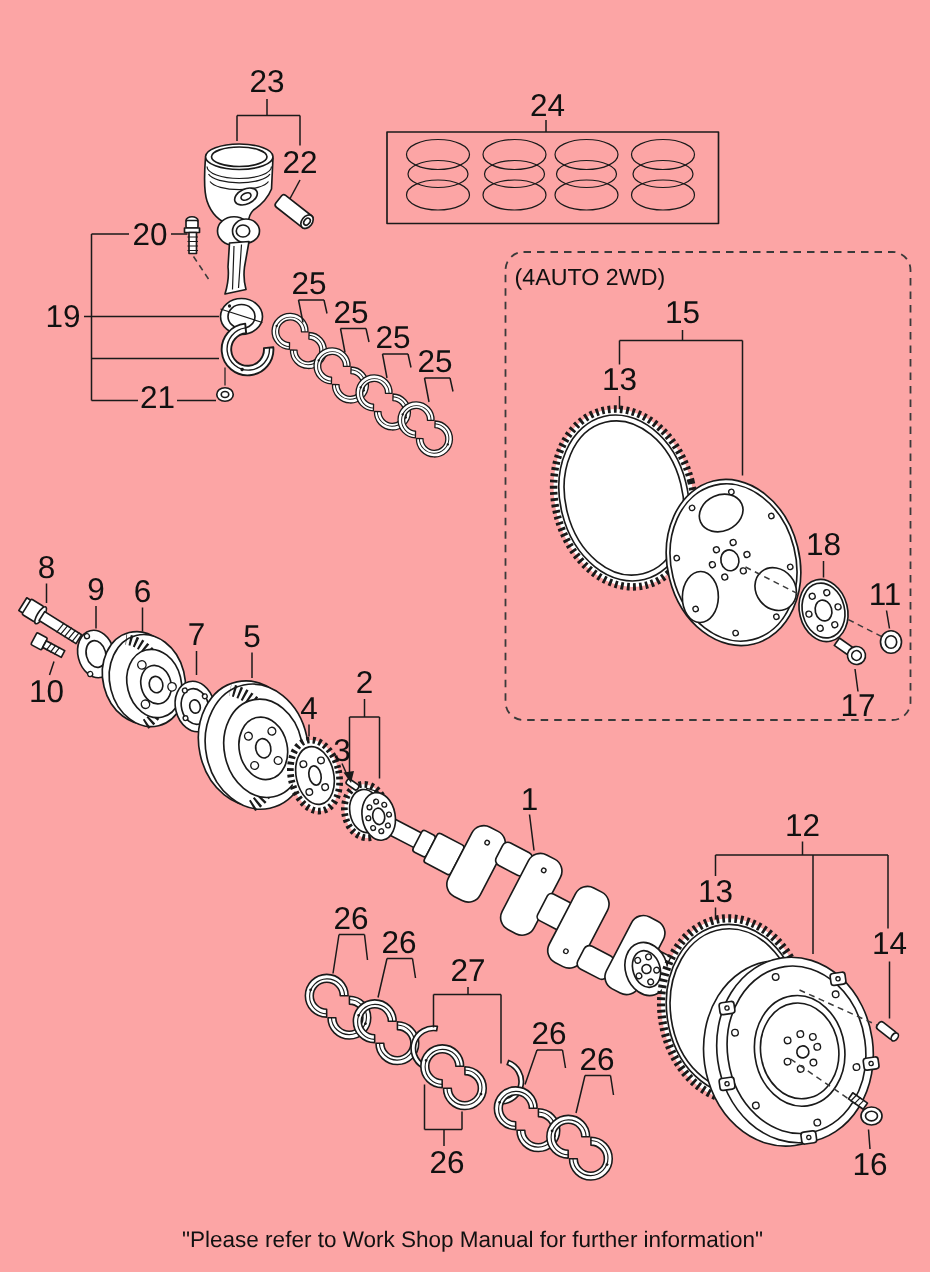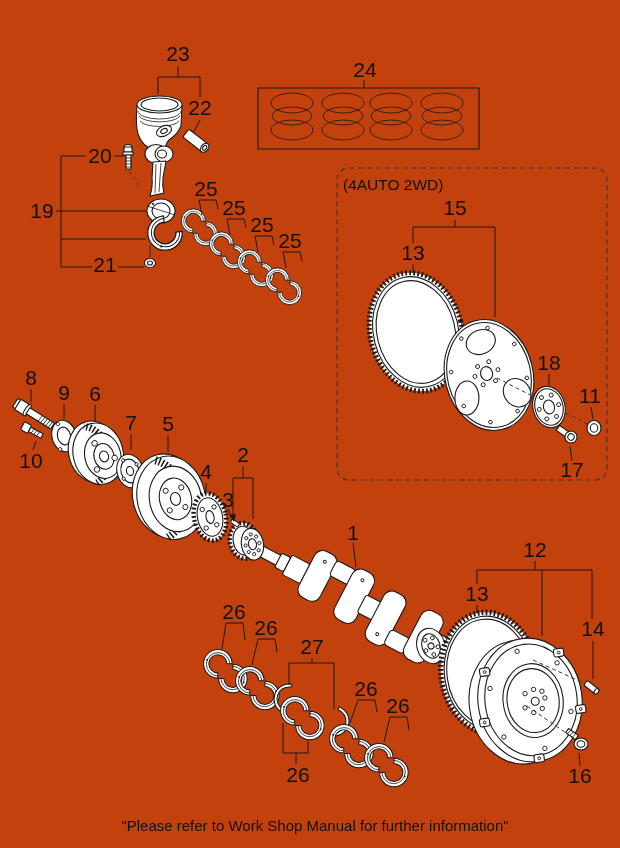--- a/index.html
+++ b/index.html
@@ -1,16 +1,16 @@
 <!DOCTYPE html>
 <html><head>
 <meta charset="utf-8">
 <style>
   html,body{margin:0;padding:0;background:#ffffff;}
-  .stage{position:relative;width:620px;height:848px;background:#c2410c;overflow:hidden;
+  .stage{position:relative;width:620px;height:848px;background:#fca5a5;overflow:hidden;
          font-family:"Liberation Sans",sans-serif;}
   svg{display:block;}
   .ln{fill:none;stroke:#1a1a1a;stroke-width:1.1;stroke-linecap:round;stroke-linejoin:round;}
   .fw{fill:#ffffff;stroke:#1a1a1a;stroke-width:1.1;stroke-linejoin:round;}
   .thin{fill:none;stroke:#1a1a1a;stroke-width:0.8;}
   .lead{fill:none;stroke:#1a1a1a;stroke-width:1;}
   .dashlead{fill:none;stroke:#3a3a3a;stroke-width:1;stroke-dasharray:4 3;}
   .teeth{fill:#ffffff;stroke:#1a1a1a;stroke-dasharray:1.9 2.2;}
   .rib{fill:none;stroke:#1a1a1a;stroke-dasharray:1.5 2.1;}
   .hole{fill:#ffffff;stroke:#1a1a1a;stroke-width:0.9;}

